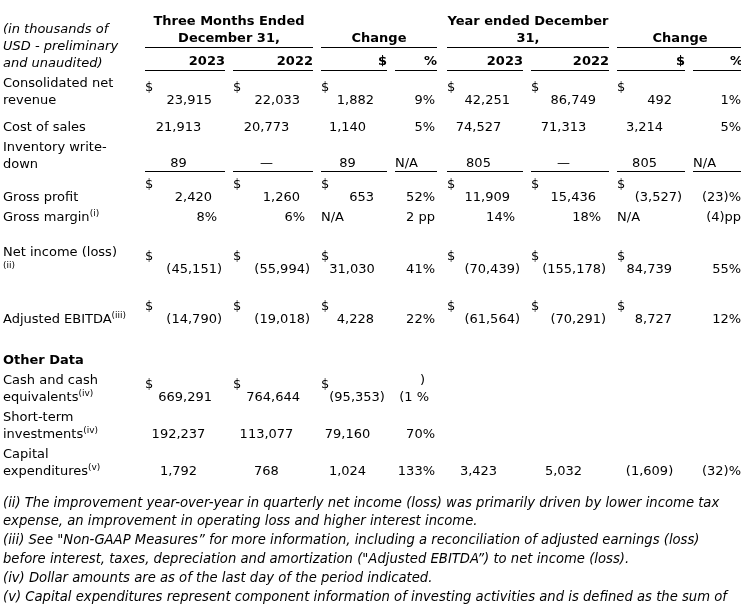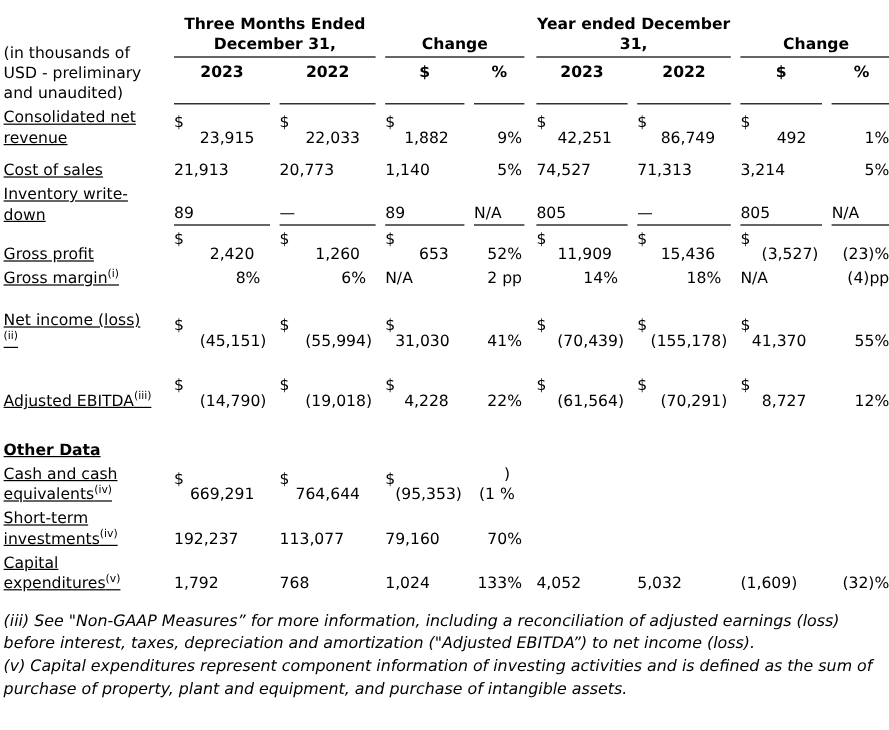--- a/index.html
+++ b/index.html
@@ -2,42 +2,42 @@
 <html><head>
 <meta charset="utf-8">
 <style>
   html,body{margin:0;padding:0;background:#fff;}
   body{width:741px;height:608px;overflow:hidden;color:#000;
        font-family:"DejaVu Sans",sans-serif;font-size:13px;}
   .page{padding:12px 2px 0 3px;}
   table{border-collapse:collapse;table-layout:fixed;width:738px;}
   td{padding:0;vertical-align:bottom;line-height:17px;}
   
-  .lbl .lin{max-width:131px;text-decoration:underline;}
-  .note-in{max-width:131px;}
+  .lbl .lin{max-width:131px;}
+  .note-in{max-width:131px;font-style:italic;}
   td.note{vertical-align:top;}
   
   .hd-group td{vertical-align:bottom;}
   .gin{text-align:center;font-weight:bold;border-bottom:1.5px solid #000;padding-bottom:1px;}
   .hd-sub td{padding-top:4px;}
-  .sin{text-align:center;font-weight:bold;border-bottom:1.5px solid #000;padding-bottom:17px;}
+  .sin{text-align:right;font-weight:bold;border-bottom:1.5px solid #000;padding-bottom:1px;}
   .p0{padding-left:0;} .p8{padding-left:8px;} .p10{padding-left:10px;}
   
   .r td{padding-top:3px;}
   .r td:nth-child(3),.r td:nth-child(4),.r td:nth-child(5),
   .r td:nth-child(7),.r td:nth-child(8),.r td:nth-child(9){padding-left:8px;}
   .r td:nth-child(6){padding-left:10px;}
   
   .sp10 td{padding-top:10px;} .sp18 td{padding-top:18px;}
   .sp20 td{padding-top:20px;} .sp24 td{padding-top:24px;}
   
   .amt{display:flex;justify-content:space-between;}
   .amt .v{padding-right:13px;margin-top:13px;}
   .amt.neg .v{padding-right:3px;}
-  .plain{text-align:left;padding-right:13px;}
+  .plain{text-align:center;padding-right:13px;}
   .plain.neg{padding-right:3px;}
   .pct{text-align:right;padding-right:2px;}
   .pp{text-align:right;padding-right:8px;}
   .na{text-align:left;padding-right:11px;}
   .pctwrap{text-align:right;line-height:17px;}
   .pctwrap .t{padding-right:12px;}
   .pctwrap .b{padding-right:8px;}
   
   .rule td .in{border-bottom:1.4px solid #000;}
   .section-lbl{font-weight:bold;}
@@ -328,21 +328,21 @@
           </td>
       <td>
             <div class="in amt neg">
               <span class="cur">$</span>
               <span class="v">(155,178)</span>
             </div>
           </td>
       <td>
             <div class="in amt">
               <span class="cur">$</span>
-              <span class="v">41,370</span>
+              <span class="v">84,739</span>
             </div>
           </td>
       <td>
             <div class="in pct">55%</div>
           </td>
     </tr>
 
     <tr class="r sp20">
       <td class="lbl">
             <div class="lin"><span>Adjusted EBITDA</span><sup>(iii)</sup></div>
@@ -479,32 +479,34 @@
       <td>
             <div class="in plain">768</div>
           </td>
       <td>
             <div class="in plain">1,024</div>
           </td>
       <td>
             <div class="in pct">133%</div>
           </td>
       <td>
-            <div class="in plain">4,052</div>
+            <div class="in plain">3,423</div>
           </td>
       <td>
             <div class="in plain">5,032</div>
           </td>
       <td>
             <div class="in plain neg">(1,609)</div>
           </td>
       <td>
             <div class="in pct">(32)%</div>
           </td>
     </tr>
   </tbody>
     </table>
 
   <div class="footnotes">
+    <p>(ii) The improvement year-over-year in quarterly net income (loss) was primarily driven by lower income tax expense, an improvement in operating loss and higher interest income.</p>
     <p>(iii) See "Non-GAAP Measures” for more information, including a reconciliation of adjusted earnings (loss) before interest, taxes, depreciation and amortization ("Adjusted EBITDA”) to net income (loss).</p>
+    <p>(iv) Dollar amounts are as of the last day of the period indicated.</p>
     <p>(v) Capital expenditures represent component information of investing activities and is defined as the sum of purchase of property, plant and equipment, and purchase of intangible assets.</p>
   </div>
 </div>
 
 </body></html>

